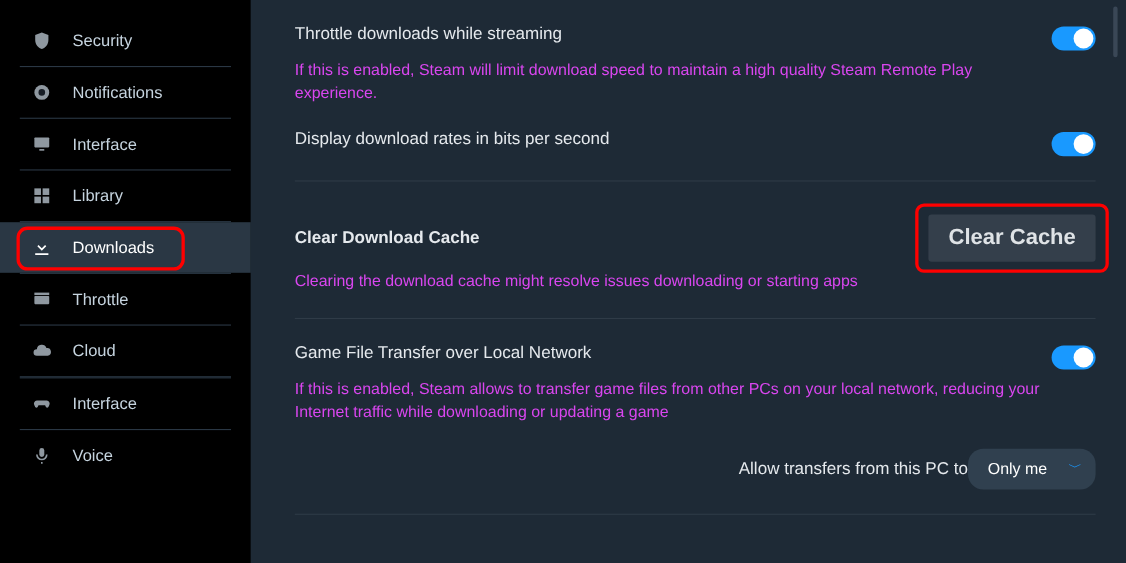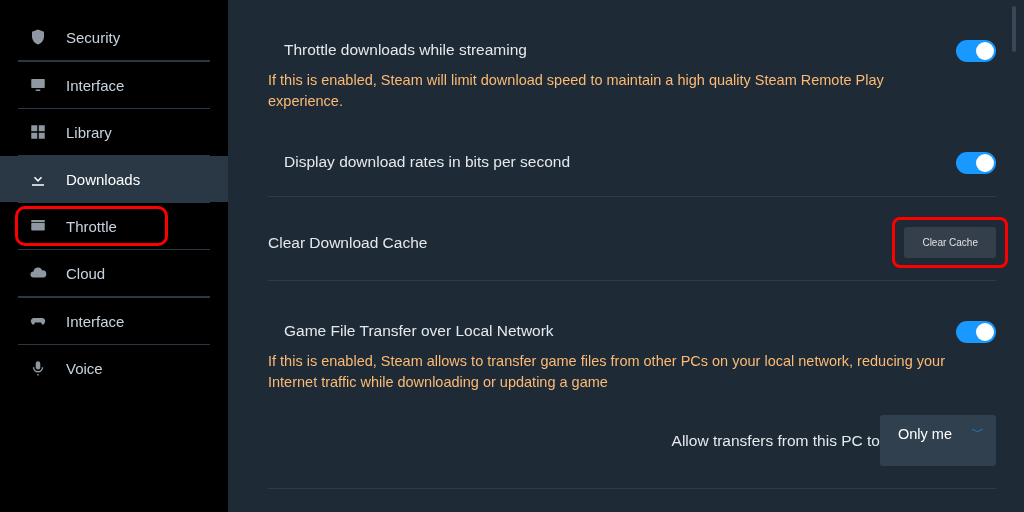--- a/index.html
+++ b/index.html
@@ -12,50 +12,59 @@
   .side-item .icon { width: 20px; height: 20px; display: flex; align-items: center; justify-content: center; flex-shrink: 0; }
   .side-item .icon svg { fill: #8f98a0; }
   .side-item.active .icon svg { fill: #ffffff; }
   .side-divider { height: 1px; background: #2a3744; margin: 0 18px 0 18px; }
   .highlight-side { position: absolute; left: 15px; top: 206px; width: 153px; height: 40px; border: 3px solid #ff0000; border-radius: 10px; pointer-events: none; }
   
   .content { flex: 1; background: #1e2a36; padding: 0 28px 0 40px; overflow: hidden; position: relative; }
   .content-scroll { position: absolute; top: 6px; right: 8px; width: 4px; height: 500px; background: transparent; }
   .content-scroll .thumb { position: absolute; top: 0; width: 4px; height: 46px; background: #3a4756; border-radius: 2px; }
   .row { padding: 0 0 0 0; }
-  .toggle-row { display: flex; align-items: center; justify-content: space-between; padding-top: 38px; margin-left: 16px; }
+  .toggle-row { display: flex; align-items: flex-start; justify-content: space-between; padding-top: 22px; }
   .row-head { color: #e5e9ed; font-size: 15.5px; }
-  .row-desc { color: #fdba74; font-size: 14.5px; line-height: 1.45; padding-top: 8px; max-width: 680px; }
+  .row-desc { color: #d946ef; font-size: 14.5px; line-height: 1.45; padding-top: 8px; max-width: 680px; }
   .toggle { width: 40px; height: 22px; background: #1999ff; border-radius: 20px; position: relative; flex-shrink: 0; margin-left: 20px; margin-top: 2px; }
   .toggle .knob { position: absolute; right: 2px; top: 2px; width: 18px; height: 18px; background: #ffffff; border-radius: 50%; }
   .sep { height: 1px; background: #2f3b47; margin-top: 22px; }
-  .action-row { display: flex; align-items: center; justify-content: space-between; padding-top: 30px; }
-  .btn { background: #343f4b; color: #dfe3e6; font-size: 10px; padding: 10px 18px; border-radius: 3px; cursor: pointer; }
+  .action-row { display: flex; align-items: center; justify-content: space-between; padding-top: 30px; font-weight: bold; }
+  .btn { background: #343f4b; color: #dfe3e6; font-size: 20px; padding: 10px 18px; border-radius: 3px; cursor: pointer; }
   .highlight-btn { position: absolute; border: 3px solid #ff0000; border-radius: 8px; pointer-events: none; }
   .select-row { display: flex; align-items: center; justify-content: flex-end; padding-top: 22px; }
-  .select { background: #30404f; color: #ffffff; font-size: 14.5px; padding: 10px 14px 24px 18px; border-radius: 3px; display: flex; align-items: center; gap: 18px; cursor: pointer; }
+  .select { background: #30404f; color: #ffffff; font-size: 14.5px; padding: 10px 14px 10px 18px; border-radius: 14px; display: flex; align-items: center; gap: 18px; cursor: pointer; }
   .select .chev { color: #1999ff; font-size: 12px; }
 </style>
 </head>
 <body>
 
 <div class="app">
 
   <div class="sidebar">
 
     <div class="side-item">
       <span class="icon">
           <svg viewBox="0 0 24 24" width="18" height="18">
             <path d="M12 2 4 5v6c0 5 3.4 9.7 8 11 4.6-1.3 8-6 8-11V5l-8-3z"></path>
           </svg>
         </span>
       <span>Security</span>
     </div>
     <div class="side-divider"></div>
 
+    <div class="side-item">
+      <span class="icon">
+          <svg viewBox="0 0 24 24" width="18" height="18">
+            <circle cx="12" cy="12" r="9"></circle>
+            <circle cx="12" cy="12" r="4" fill="#171d25"></circle>
+          </svg>
+        </span>
+      <span>Notifications</span>
+    </div>
     <div class="side-divider"></div>
 
     <div class="side-item">
       <span class="icon">
           <svg viewBox="0 0 24 24" width="18" height="18">
             <rect x="3" y="4" width="18" height="12" rx="1"></rect>
             <rect x="9" y="18" width="6" height="2"></rect>
           </svg>
         </span>
       <span>Interface</span>
@@ -159,20 +168,21 @@
     <div class="sep"></div>
 
     <div class="row" style="position:relative;">
       <div class="action-row">
         <div class="row-head">Clear Download Cache</div>
         <div style="position:relative;">
           <div class="btn">Clear Cache</div>
           <div class="highlight-btn" style="left:-12px; top:-10px; right:-12px; bottom:-10px;"></div>
         </div>
       </div>
+      <div class="row-desc">Clearing the download cache might resolve issues downloading or starting apps</div>
     </div>
 
     <div class="sep"></div>
 
     <div class="row">
       <div class="toggle-row">
         <div class="row-head">Game File Transfer over Local Network</div>
         <div class="toggle">
             <div class="knob"></div>
           </div>

